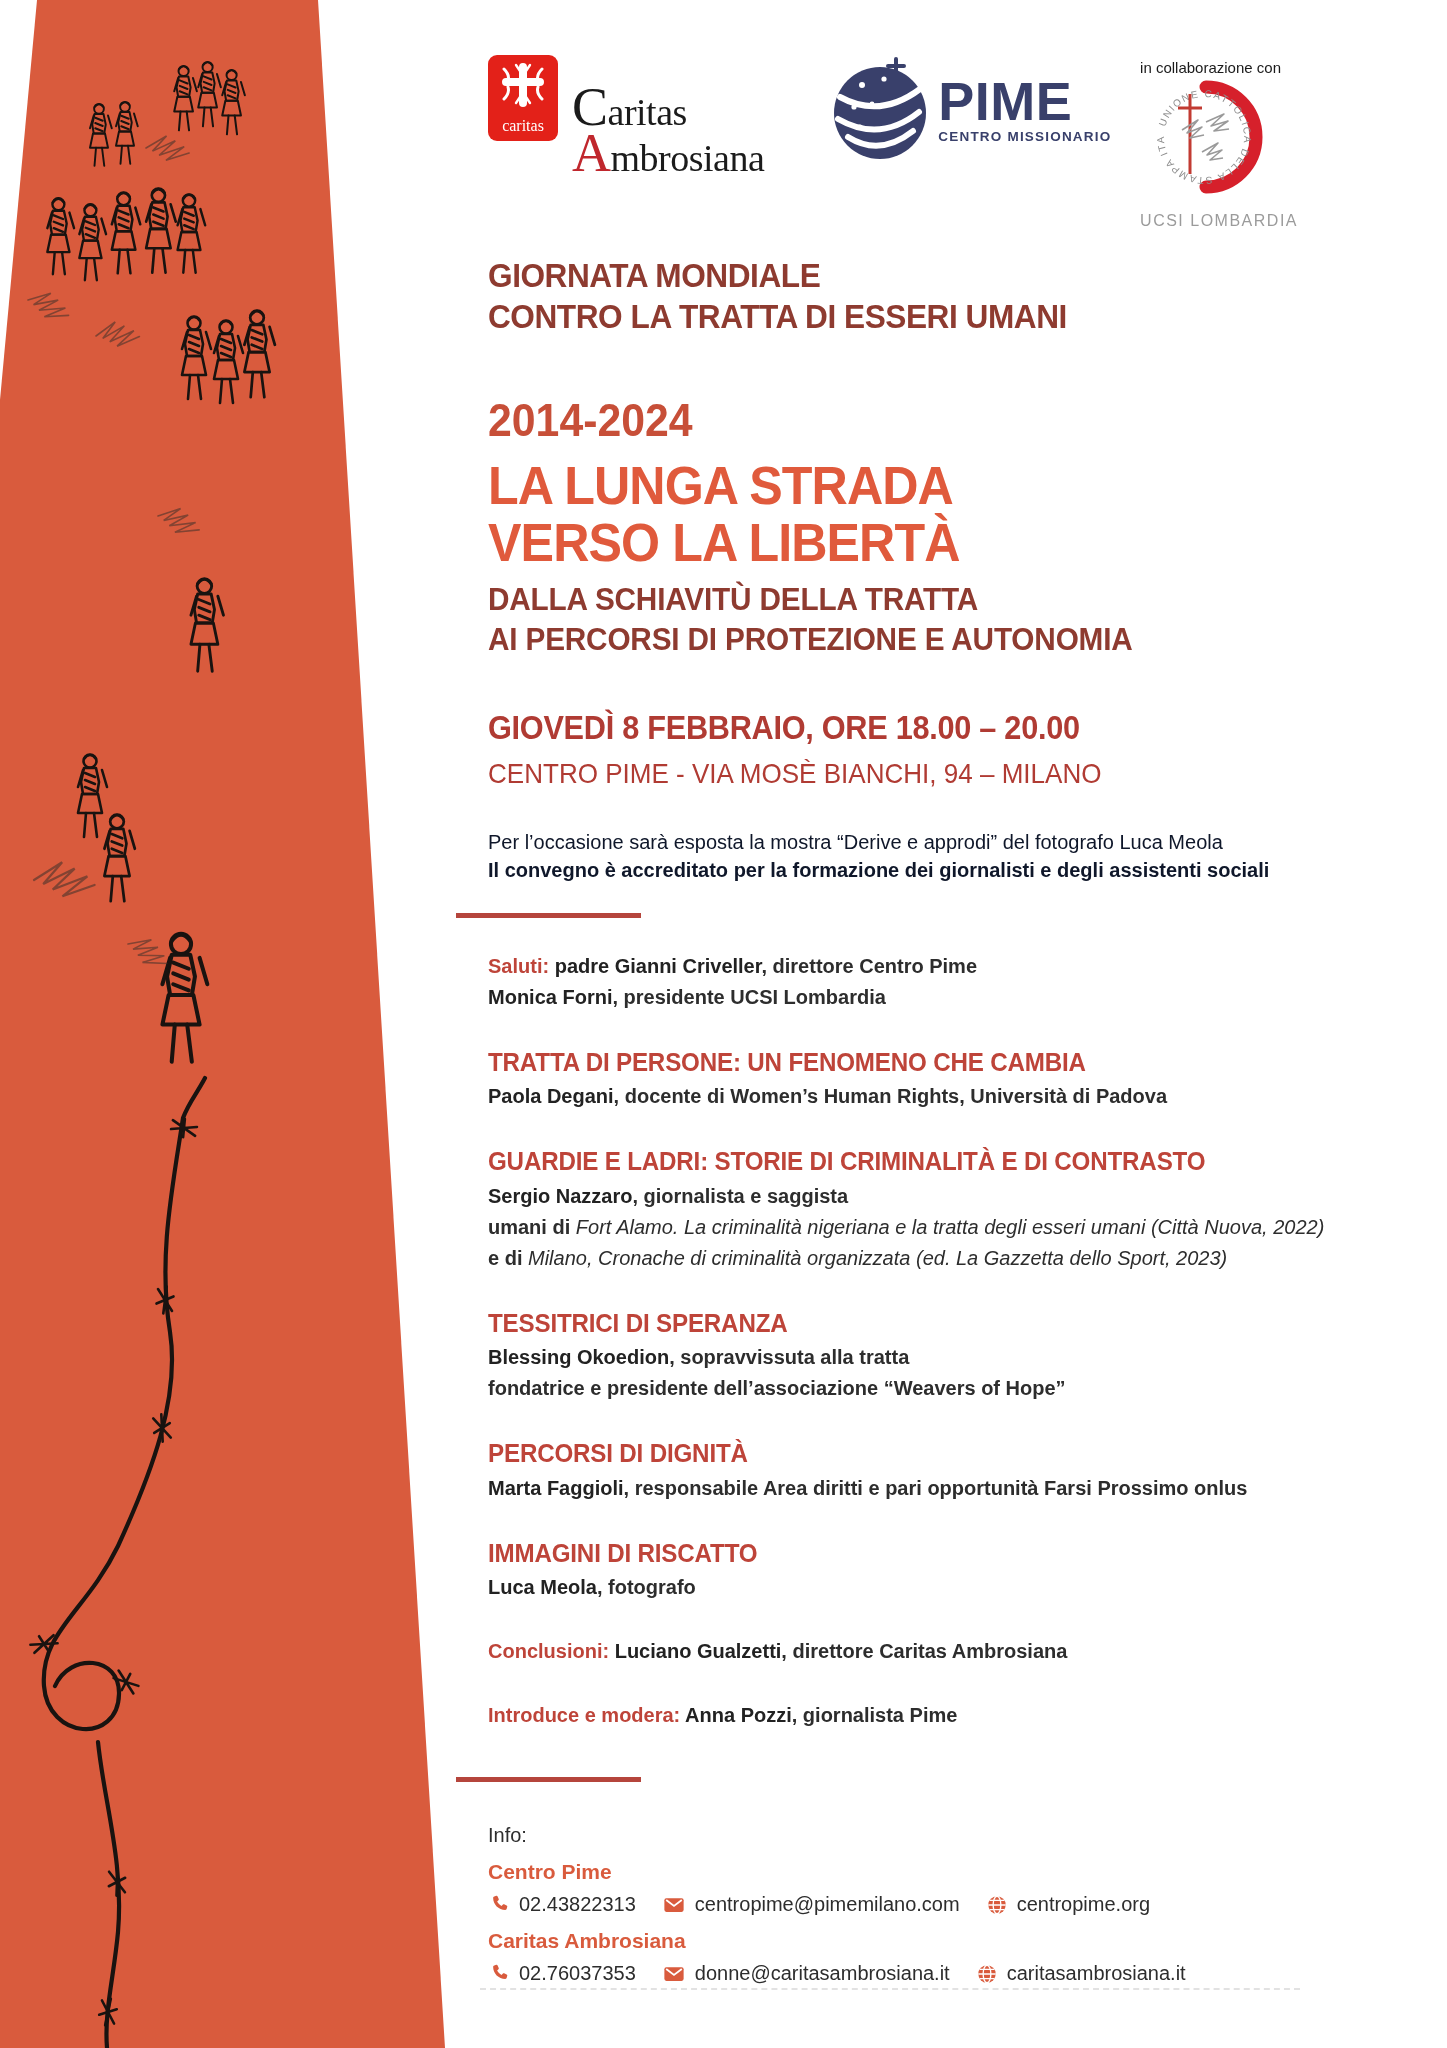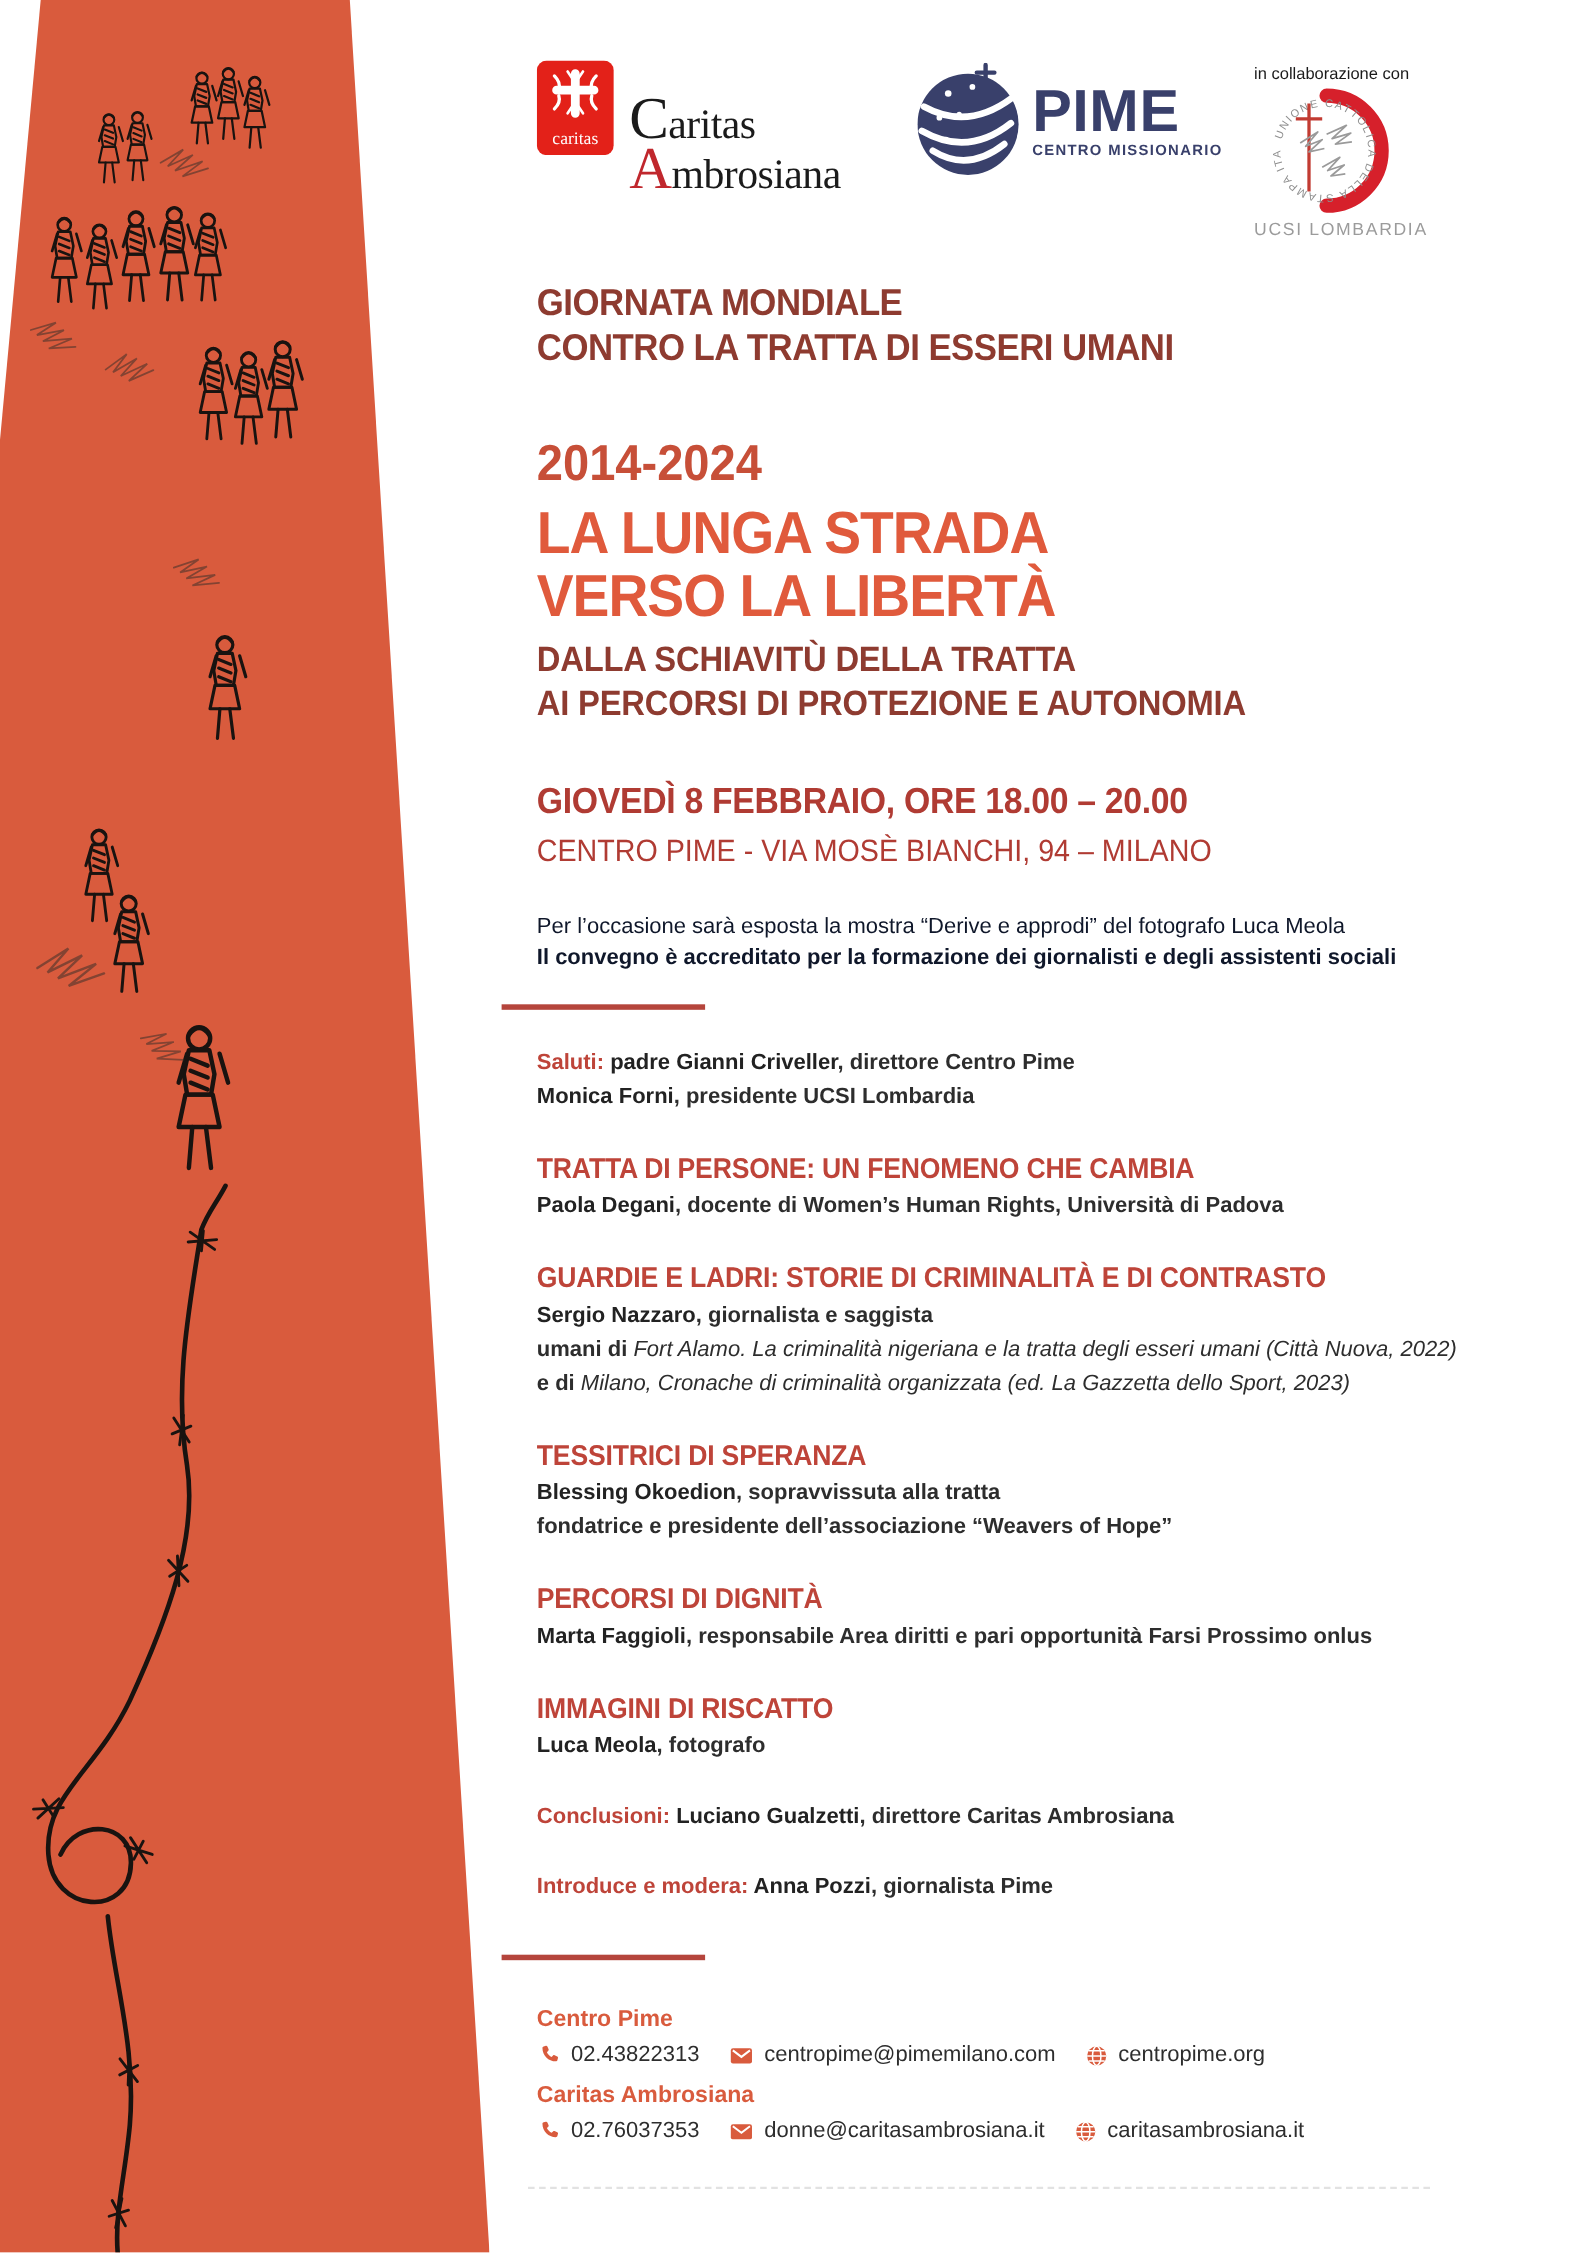--- a/index.html
+++ b/index.html
@@ -21,21 +21,21 @@
   .cw-line{display:block;font-size:38px;letter-spacing:-.5px;}
   .cw-line::first-letter{font-size:54px;}
   .cw-line.amb{margin-top:-4px;}
   .cw-line.amb::first-letter{color:#C0272D;}
   .logo-pime{display:flex;align-items:center;margin-left:70px;margin-top:2px;}
   .pime-text{margin-left:10px;color:#39406B;}
   .pime-name{font-size:54px;font-weight:800;letter-spacing:.5px;line-height:1;}
   .pime-sub{font-size:13.5px;font-weight:700;letter-spacing:1.2px;margin-top:1px;}
   .logo-ucsi{margin-left:auto;margin-right:40px;text-align:left;margin-top:4px;}
   .collab{font-size:15px;color:#1a1a1a;margin-bottom:2px;}
-  .ucsi-label{font-size:16px;color:#9b9b9b;letter-spacing:1.5px;margin-top:0px;}
+  .ucsi-label{font-size:16px;color:#9b9b9b;letter-spacing:1.5px;margin-top:12px;}
 
   .condense{transform:scaleX(.93);transform-origin:0 50%;}
 
   .eyebrow{margin-top:40px;color:#8E3B30;font-size:34px;font-weight:800;
            letter-spacing:-.5px;line-height:1.2;}
   .years{margin-top:56px;color:#C74F38;font-size:46px;font-weight:600;letter-spacing:0;}
   .hero{margin-top:10px;color:#E05A3C;font-size:54px;font-weight:800;
         letter-spacing:-1px;line-height:1.06;}
   .subtitle{margin-top:8px;color:#8E3B30;font-size:32px;font-weight:600;
             letter-spacing:-.2px;line-height:1.25;}
@@ -267,20 +267,21 @@
           <div class="pline"><span class="run-label">Conclusioni: </span><span class="run-b">Luciano Gualzetti</span><span class="run-r">, direttore Caritas Ambrosiana</span></div>
         </div>
         <div class="prog-section">
           <div class="pline"><span class="run-label">Introduce e modera: </span><span class="run-b">Anna Pozzi</span><span class="run-r">, giornalista Pime</span></div>
         </div>
       </div>
 
     <div class="divider d2"></div>
 
     <div class="info-block">
+      <div class="info-title">Info:</div>
       <div>
           <div class="entry">
             <div class="entry-name">Centro Pime</div>
             <div class="contact-row">
               <span class="cicon">
                 <svg width="22" height="22" viewBox="0 0 24 24">
                   <path d="M6.8 2.6 9 2c.6-.2 1.2.1 1.5.7l1.2 2.7c.2.5.1 1.1-.3 1.5L10 8.3c.9 1.9 2.8 3.8 4.7 4.7l1.4-1.4c.4-.4 1-.5 1.5-.3l2.7 1.2c.6.3.9.9.7 1.5l-.6 2.2c-.2.7-.8 1.2-1.5 1.2C11.5 17.4 5.6 11.5 5.6 4.1c0-.7.5-1.3 1.2-1.5z" fill="#D95B3D"></path>
                 </svg>
               </span>
               <span>02.43822313</span>

